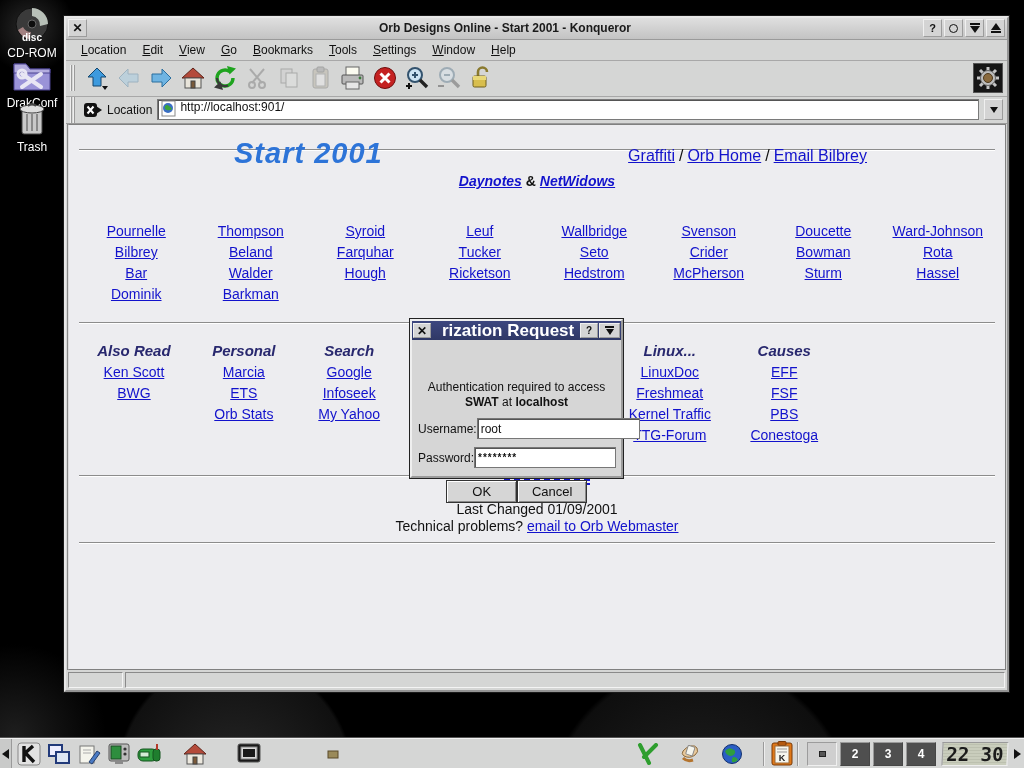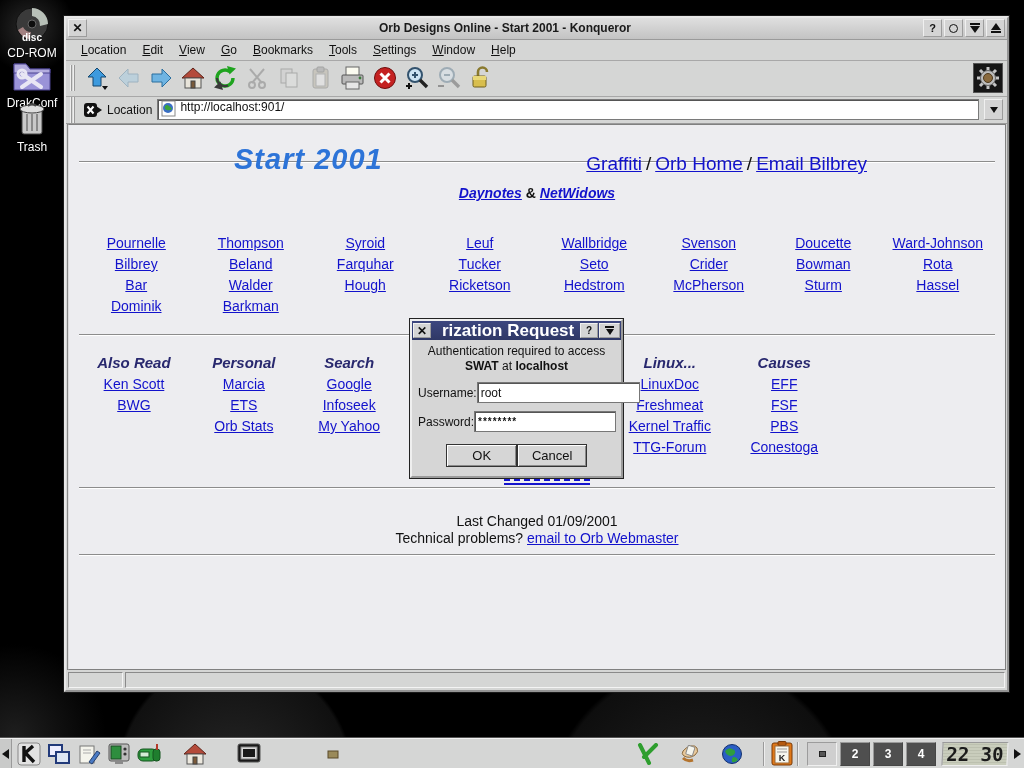--- a/index.html
+++ b/index.html
@@ -78,26 +78,26 @@
     width:19px; height:21px; background:#d4d4d4; border:1px outset #f0f0f0;
     display:flex; align-items:center; justify-content:center;
   }
   .combo-drop .tri-dn { border-left-width:4px; border-right-width:4px; border-top-width:6px; }
   
   .content {
     position:relative; height:547px; background:#ededf0; overflow:hidden;
     border:1px solid #808080; border-left:2px groove #ddd; margin:0 1px;
   }
   .page-hr { height:2px; border:none; border-top:1px solid #8c8c8c; border-bottom:1px solid #ffffff; margin:0 10px; }
-  .page-header { display:flex; align-items:flex-start; padding-top:18px; height:36px; }
+  .page-header { display:flex; align-items:flex-start; padding-top:12px; height:24px; }
   .page-title {
     margin-left:165px; font-size:29px; font-weight:bold; font-style:italic; color:#2d74d8;
     letter-spacing:1px;
   }
-  .top-links { margin-left:auto; margin-right:138px; font-size:19px; padding-top:10px; white-space:nowrap; }
+  .top-links { margin-left:auto; margin-right:138px; font-size:16px; padding-top:10px; white-space:nowrap; }
   a.plink { color:#1212cc; text-decoration:underline; cursor:pointer; }
   .sep { color:#111; padding:0 4px; }
   .daynotes { text-align:center; margin-top:22px; font-size:14px; font-weight:bold; color:#111; }
   .daynotes a { font-style:italic; }
   .names-grid {
     display:grid; grid-template-columns:repeat(8,1fr); margin:32px 10px 0 10px;
     text-align:center; font-size:14px; line-height:21px;
   }
   .hr2 { margin-top:17px; }
   .sections { display:flex; margin:18px 10px 0 10px; text-align:center; font-size:14px; }
@@ -129,21 +129,21 @@
   .dlg-titlebar {
     height:19px; background:linear-gradient(#3d477f,#2f3866); display:flex; align-items:center; padding:1px 1px; gap:1px;
   }
   .dlg-btn {
     width:18px; height:15px; background:#d4d4d4; border:1px outset #f0f0f0;
     display:flex; align-items:center; justify-content:center; font-size:10px; font-weight:bold; color:#111; line-height:1;
   }
   .dlg-title {
     flex:1; color:#fff; font-weight:bold; font-size:17px; white-space:nowrap; overflow:hidden; padding-left:10px;
   }
-  .dlg-body { flex:1; padding:4px 6px 6px 6px; }
+  .dlg-body { flex:1; padding:4px 6px 6px 6px;margin-top:36px; }
   .dlg-msg { text-align:center; line-height:15px; }
   .dlg-row { display:flex; align-items:center; margin-top:8px; }
   .dlg-row label { width:74px; }
   .dlg-input {
     flex:1; height:21px; background:#fff; border:1px solid #777;
     box-shadow:inset 1px 1px 0 #555; font-family:"Liberation Sans",sans-serif;
     font-size:12px; padding:0 3px; color:#111; outline:none;
   }
   .pw { font-size:10px; letter-spacing:1px; font-weight:bold; }
   .dlg-buttons { display:flex; margin-top:12px; padding:0 28px 0 28px; justify-content:space-between; }

